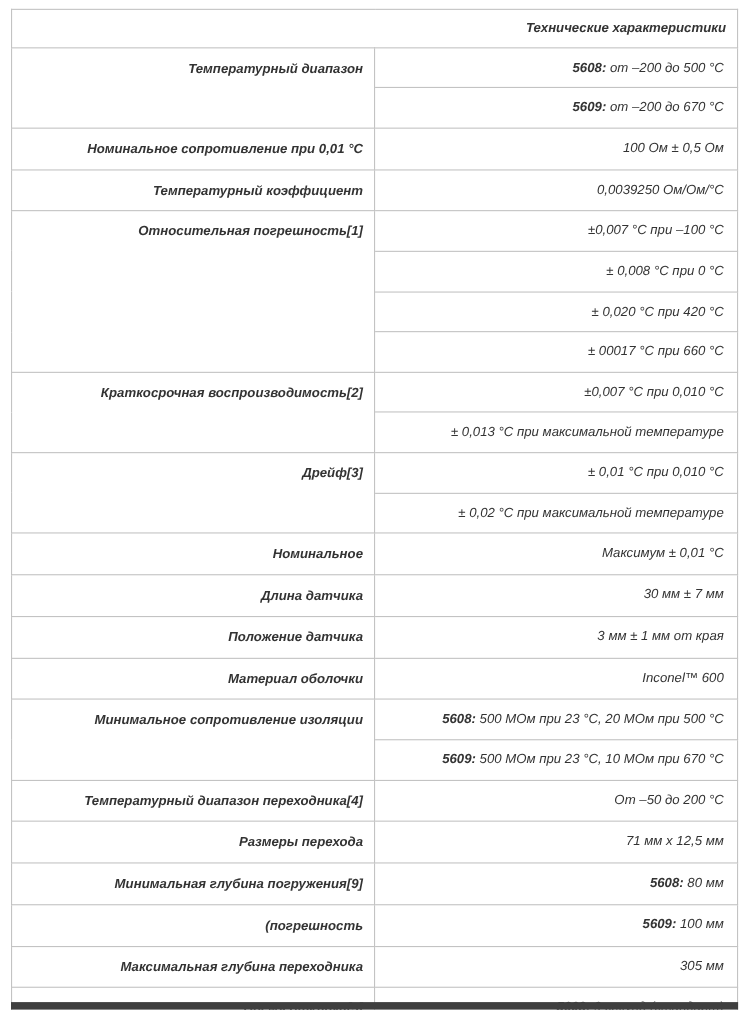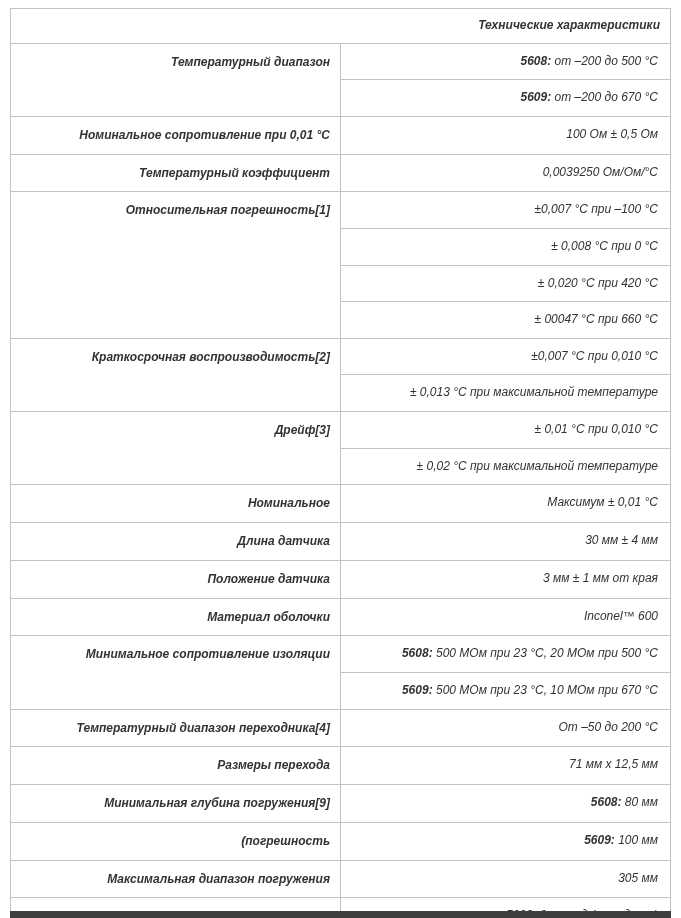--- a/index.html
+++ b/index.html
@@ -87,21 +87,21 @@
         <td class="label-cell" rowspan="4">Относительная погрешность[1]</td>
         <td class="value-cell">±0,007 °C при –100 °C</td>
       </tr>
       <tr>
         <td class="value-cell">± 0,008 °C при 0 °C</td>
       </tr>
       <tr>
         <td class="value-cell">± 0,020 °C при 420 °C</td>
       </tr>
       <tr>
-        <td class="value-cell">± 00047 °C при 660 °C</td>
+        <td class="value-cell">± 00017 °C при 660 °C</td>
       </tr>
       <tr>
         <td class="label-cell" rowspan="2">Краткосрочная воспроизводимость[2]</td>
         <td class="value-cell">±0,007 °C при 0,010 °C</td>
       </tr>
       <tr>
         <td class="value-cell">± 0,013 °C при максимальной температуре</td>
       </tr>
       <tr>
         <td class="label-cell" rowspan="2">Дрейф[3]</td>
@@ -109,21 +109,21 @@
       </tr>
       <tr>
         <td class="value-cell">± 0,02 °C при максимальной температуре</td>
       </tr>
       <tr>
         <td class="label-cell" rowspan="1">Номинальное</td>
         <td class="value-cell">Максимум ±  0,01 °C</td>
       </tr>
       <tr>
         <td class="label-cell" rowspan="1">Длина датчика</td>
-        <td class="value-cell">30 мм ± 4 мм</td>
+        <td class="value-cell">30 мм ± 7 мм</td>
       </tr>
       <tr>
         <td class="label-cell" rowspan="1">Положение датчика</td>
         <td class="value-cell">3 мм ± 1 мм от края</td>
       </tr>
       <tr>
         <td class="label-cell" rowspan="1">Материал оболочки</td>
         <td class="value-cell">Inconel™ 600</td>
       </tr>
       <tr>
@@ -143,21 +143,21 @@
       </tr>
       <tr>
         <td class="label-cell" rowspan="1">Минимальная глубина погружения[9]</td>
         <td class="value-cell"><strong>5608:</strong> 80 мм</td>
       </tr>
       <tr>
         <td class="label-cell" rowspan="1">(погрешность</td>
         <td class="value-cell"><strong>5609:</strong> 100 мм</td>
       </tr>
       <tr>
-        <td class="label-cell" rowspan="1">Максимальная диапазон погружения</td>
+        <td class="label-cell" rowspan="1">Максимальная глубина переходника</td>
         <td class="value-cell">305 мм</td>
       </tr>
       <tr>
         <td class="label-cell" rowspan="2">Время отклика[5]</td>
         <td class="value-cell"><strong>5608:</strong> 9 секунд (стандарт)</td>
       </tr>
     </tbody>
 </table>
 
 <div class="clipped-row-edge"></div>

